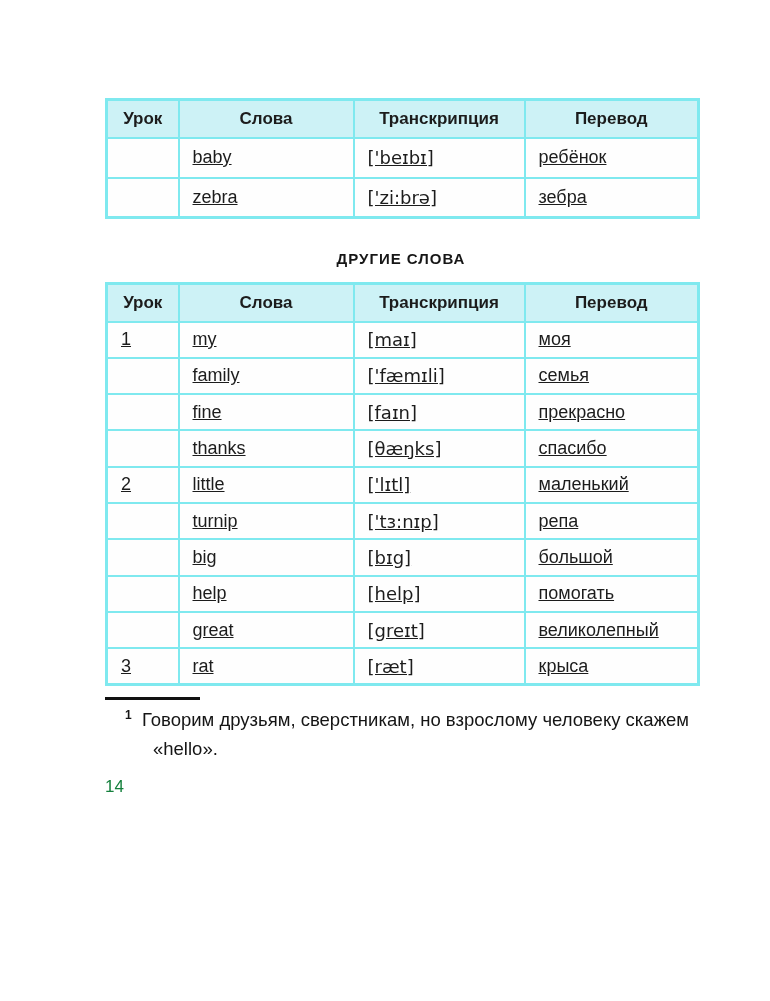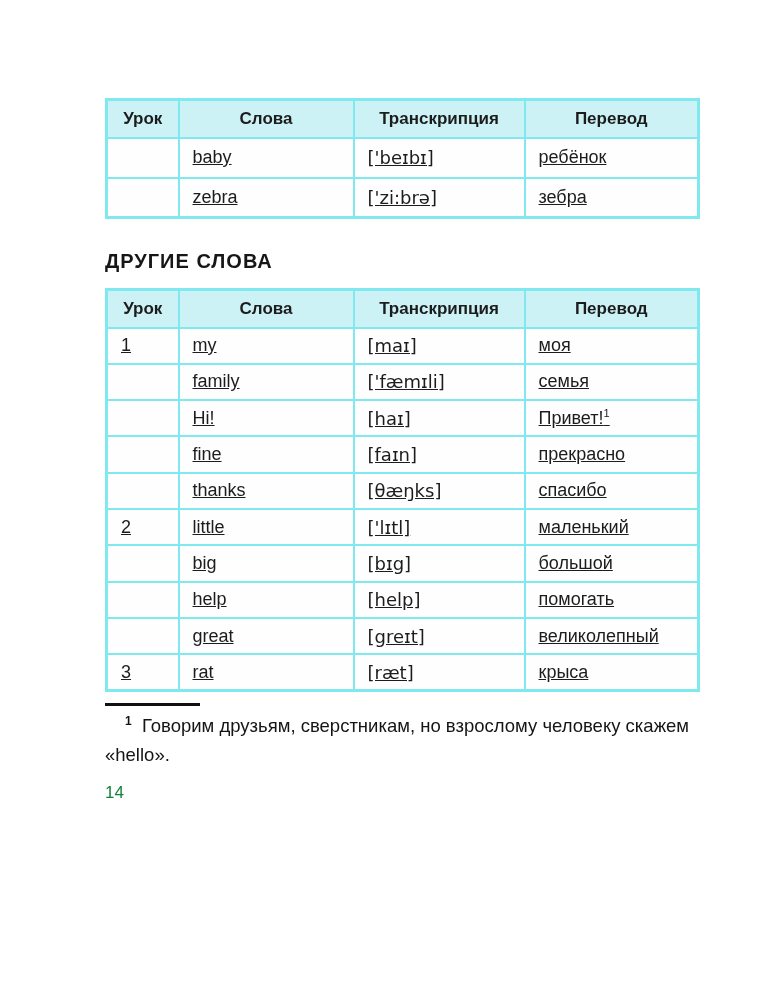--- a/index.html
+++ b/index.html
@@ -52,21 +52,22 @@
   td.transcription{font-family:"DejaVu Sans","Liberation Sans",sans-serif;font-size:17px;}
   td.translation sup{font-size:11px;line-height:0;}
 
   col.c-lesson{width:72px;}
   col.c-word{width:175px;}
   col.c-trans{width:171px;}
   col.c-transl{width:174px;}
 
   h2.section-heading{
     margin:31px 0 15px 0;
-    font-size:20px;
+    text-align:center;
+    font-size:15px;
     font-weight:bold;
     letter-spacing:1px;
     color:#161616;
   }
 
   .footnote-rule{
     margin-top:11px;
     width:95px;
     border-top:3px solid #111;
   }
@@ -149,26 +150,20 @@
             <td class="translation"><span>моя</span><sup></sup></td>
           </tr>
 
           <tr>
             <td class="lesson"></td>
             <td class="word">family</td>
             <td class="transcription">['fæmɪli]</td>
             <td class="translation"><span>семья</span><sup></sup></td>
           </tr>
 
-          <tr>
-            <td class="lesson"></td>
-            <td class="word">Hi!</td>
-            <td class="transcription">[haɪ]</td>
-            <td class="translation"><span>Привет!</span><sup>1</sup></td>
-          </tr>
 
           <tr>
             <td class="lesson"></td>
             <td class="word">fine</td>
             <td class="transcription">[faɪn]</td>
             <td class="translation"><span>прекрасно</span><sup></sup></td>
           </tr>
 
           <tr>
             <td class="lesson"></td>
@@ -178,20 +173,26 @@
           </tr>
 
 
           <tr>
             <td class="lesson">2</td>
             <td class="word">little</td>
             <td class="transcription">['lɪtl]</td>
             <td class="translation"><span>маленький</span><sup></sup></td>
           </tr>
 
+          <tr>
+            <td class="lesson"></td>
+            <td class="word">turnip</td>
+            <td class="transcription">['tɜ:nɪp]</td>
+            <td class="translation"><span>репа</span><sup></sup></td>
+          </tr>
 
           <tr>
             <td class="lesson"></td>
             <td class="word">big</td>
             <td class="transcription">[bɪg]</td>
             <td class="translation"><span>большой</span><sup></sup></td>
           </tr>
 
           <tr>
             <td class="lesson"></td>
@@ -212,18 +213,18 @@
             <td class="word">rat</td>
             <td class="transcription">[ræt]</td>
             <td class="translation"><span>крыса</span><sup></sup></td>
           </tr>
         </tbody>
     </table>
 
     <div class="footnote-rule"></div>
     <p class="footnote">
       <span class="fn-line1" style="display:block;"><sup>1</sup>&nbsp;&nbsp;<span>Говорим друзьям, сверстникам, но взрослому человеку скажем</span></span>
-      <span class="fn-line2" style="display:block;">«hello».</span>
+      <span class="fn-line2" style="display:block;margin-left:48px;">«hello».</span>
     </p>
 
     <div class="page-number">14</div>
   </div>
 </div>
 
 </body></html>

